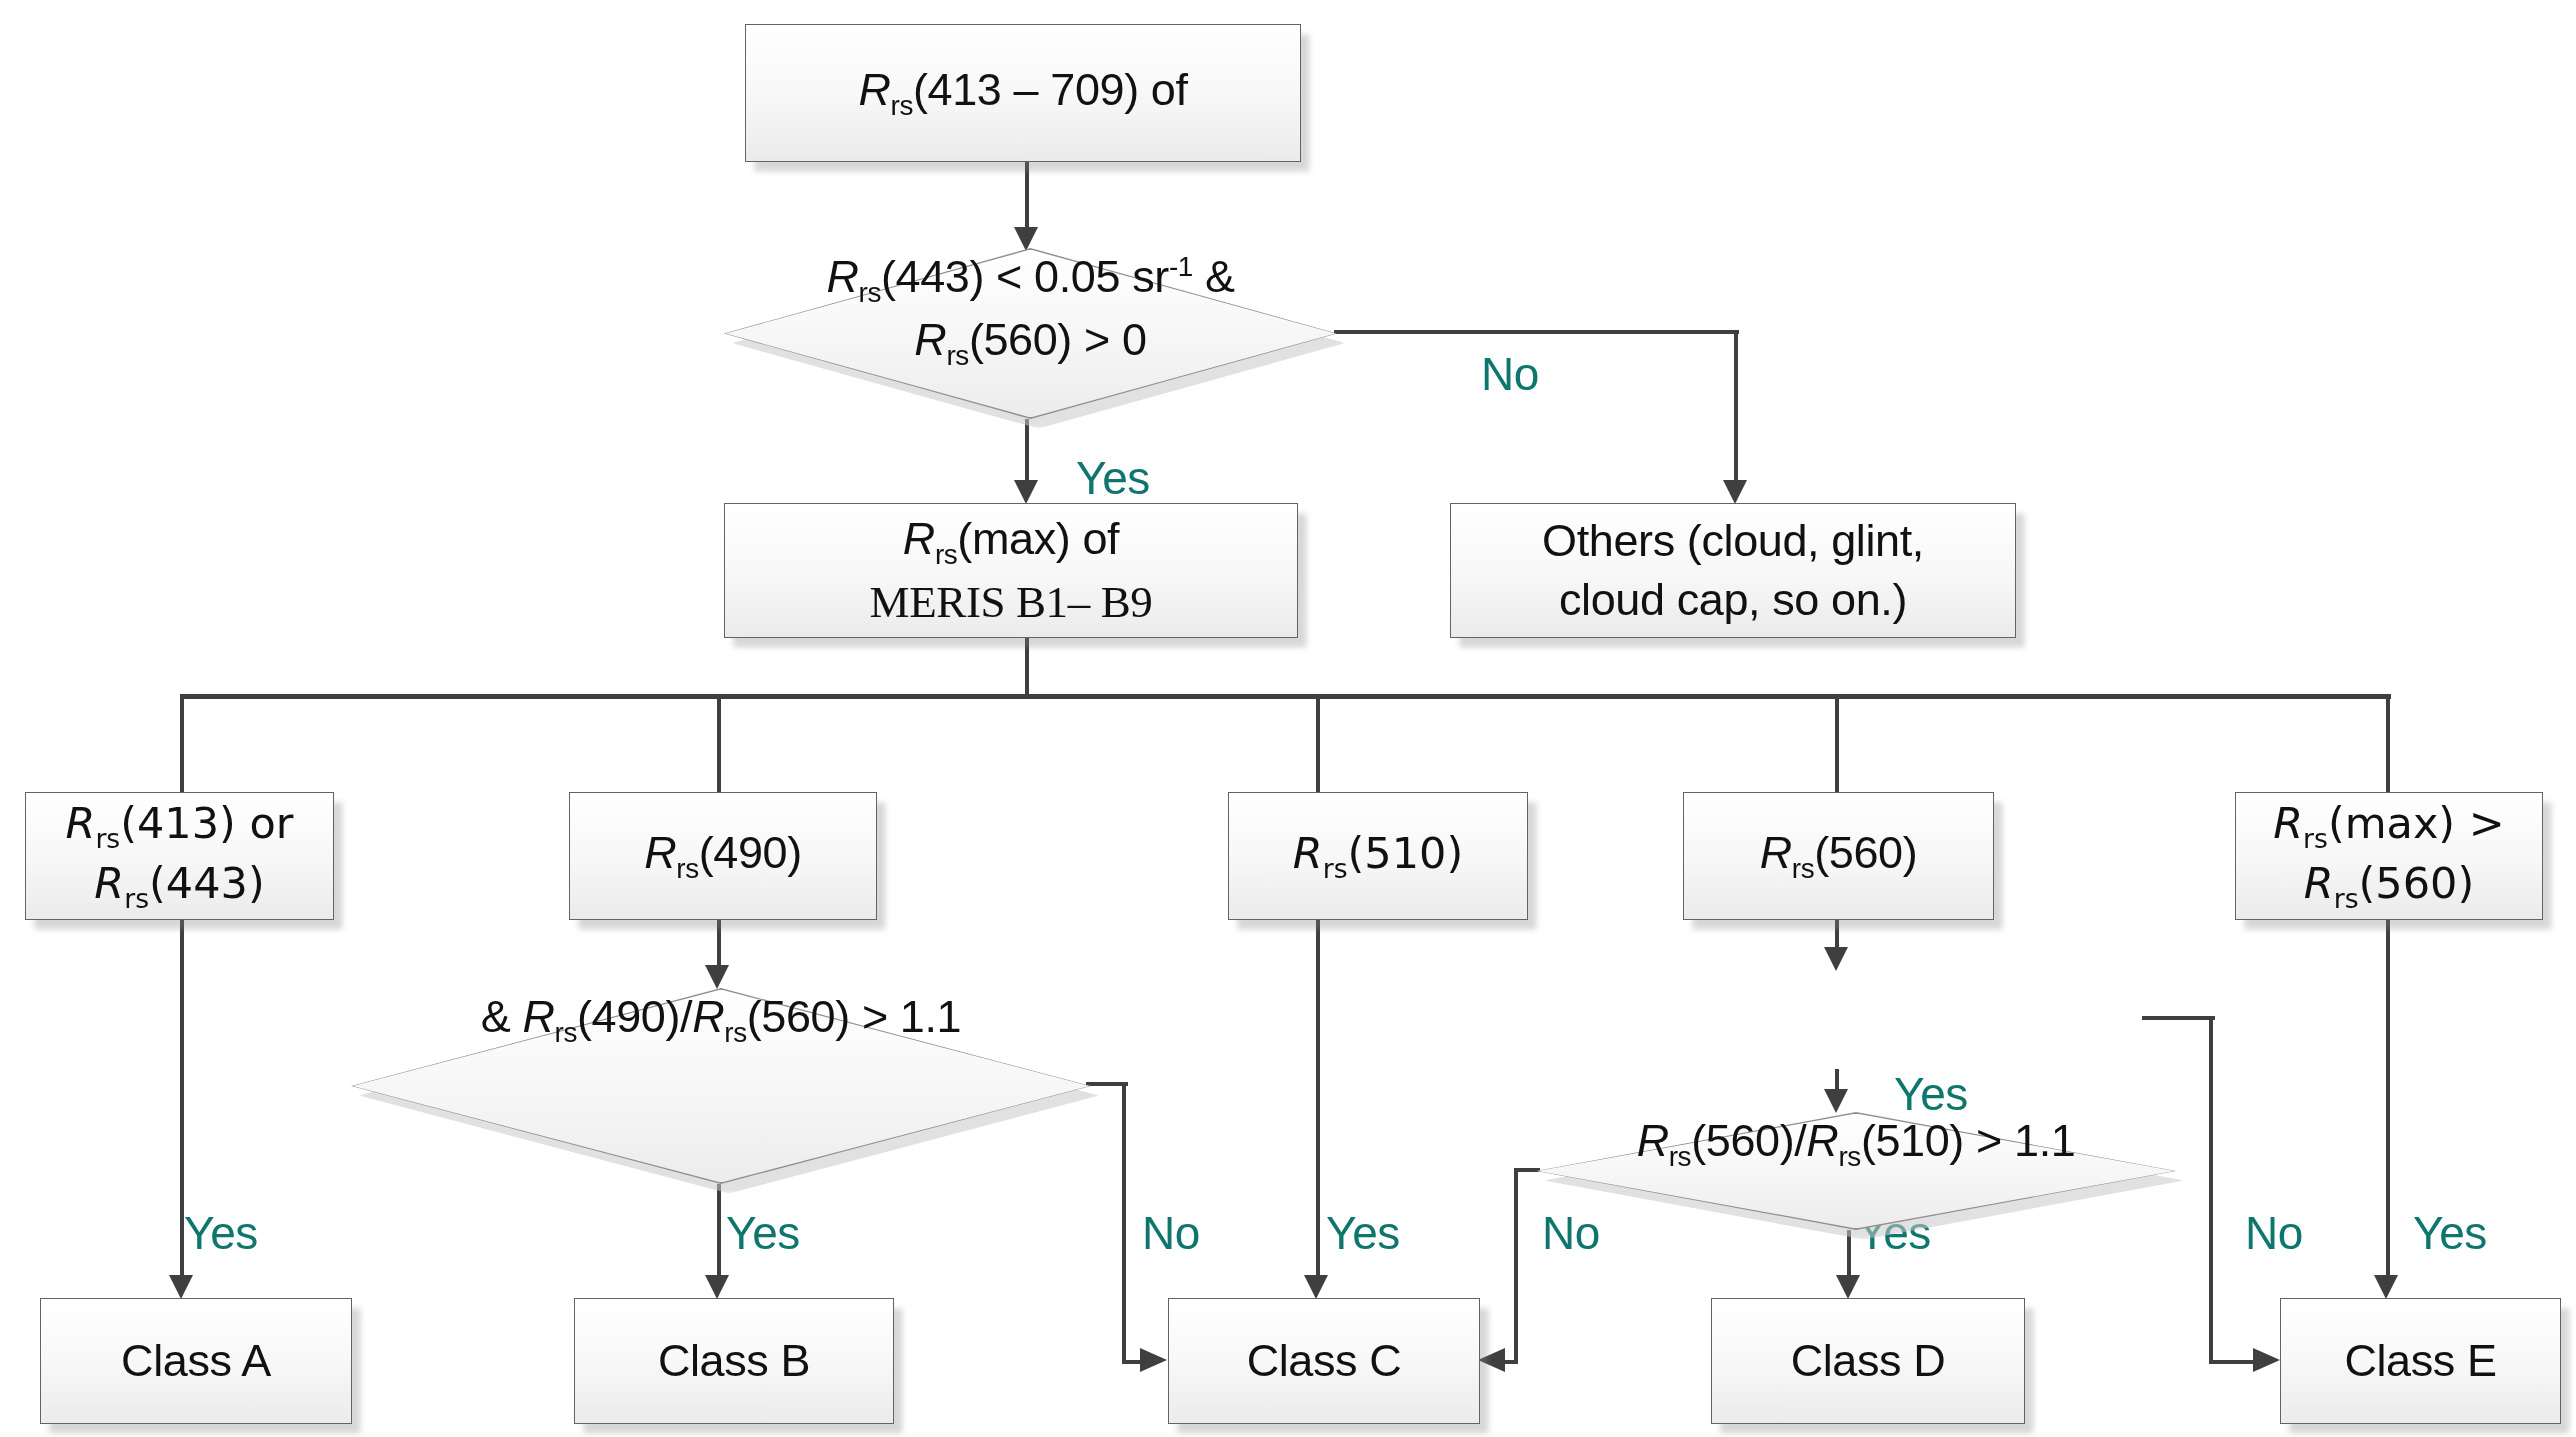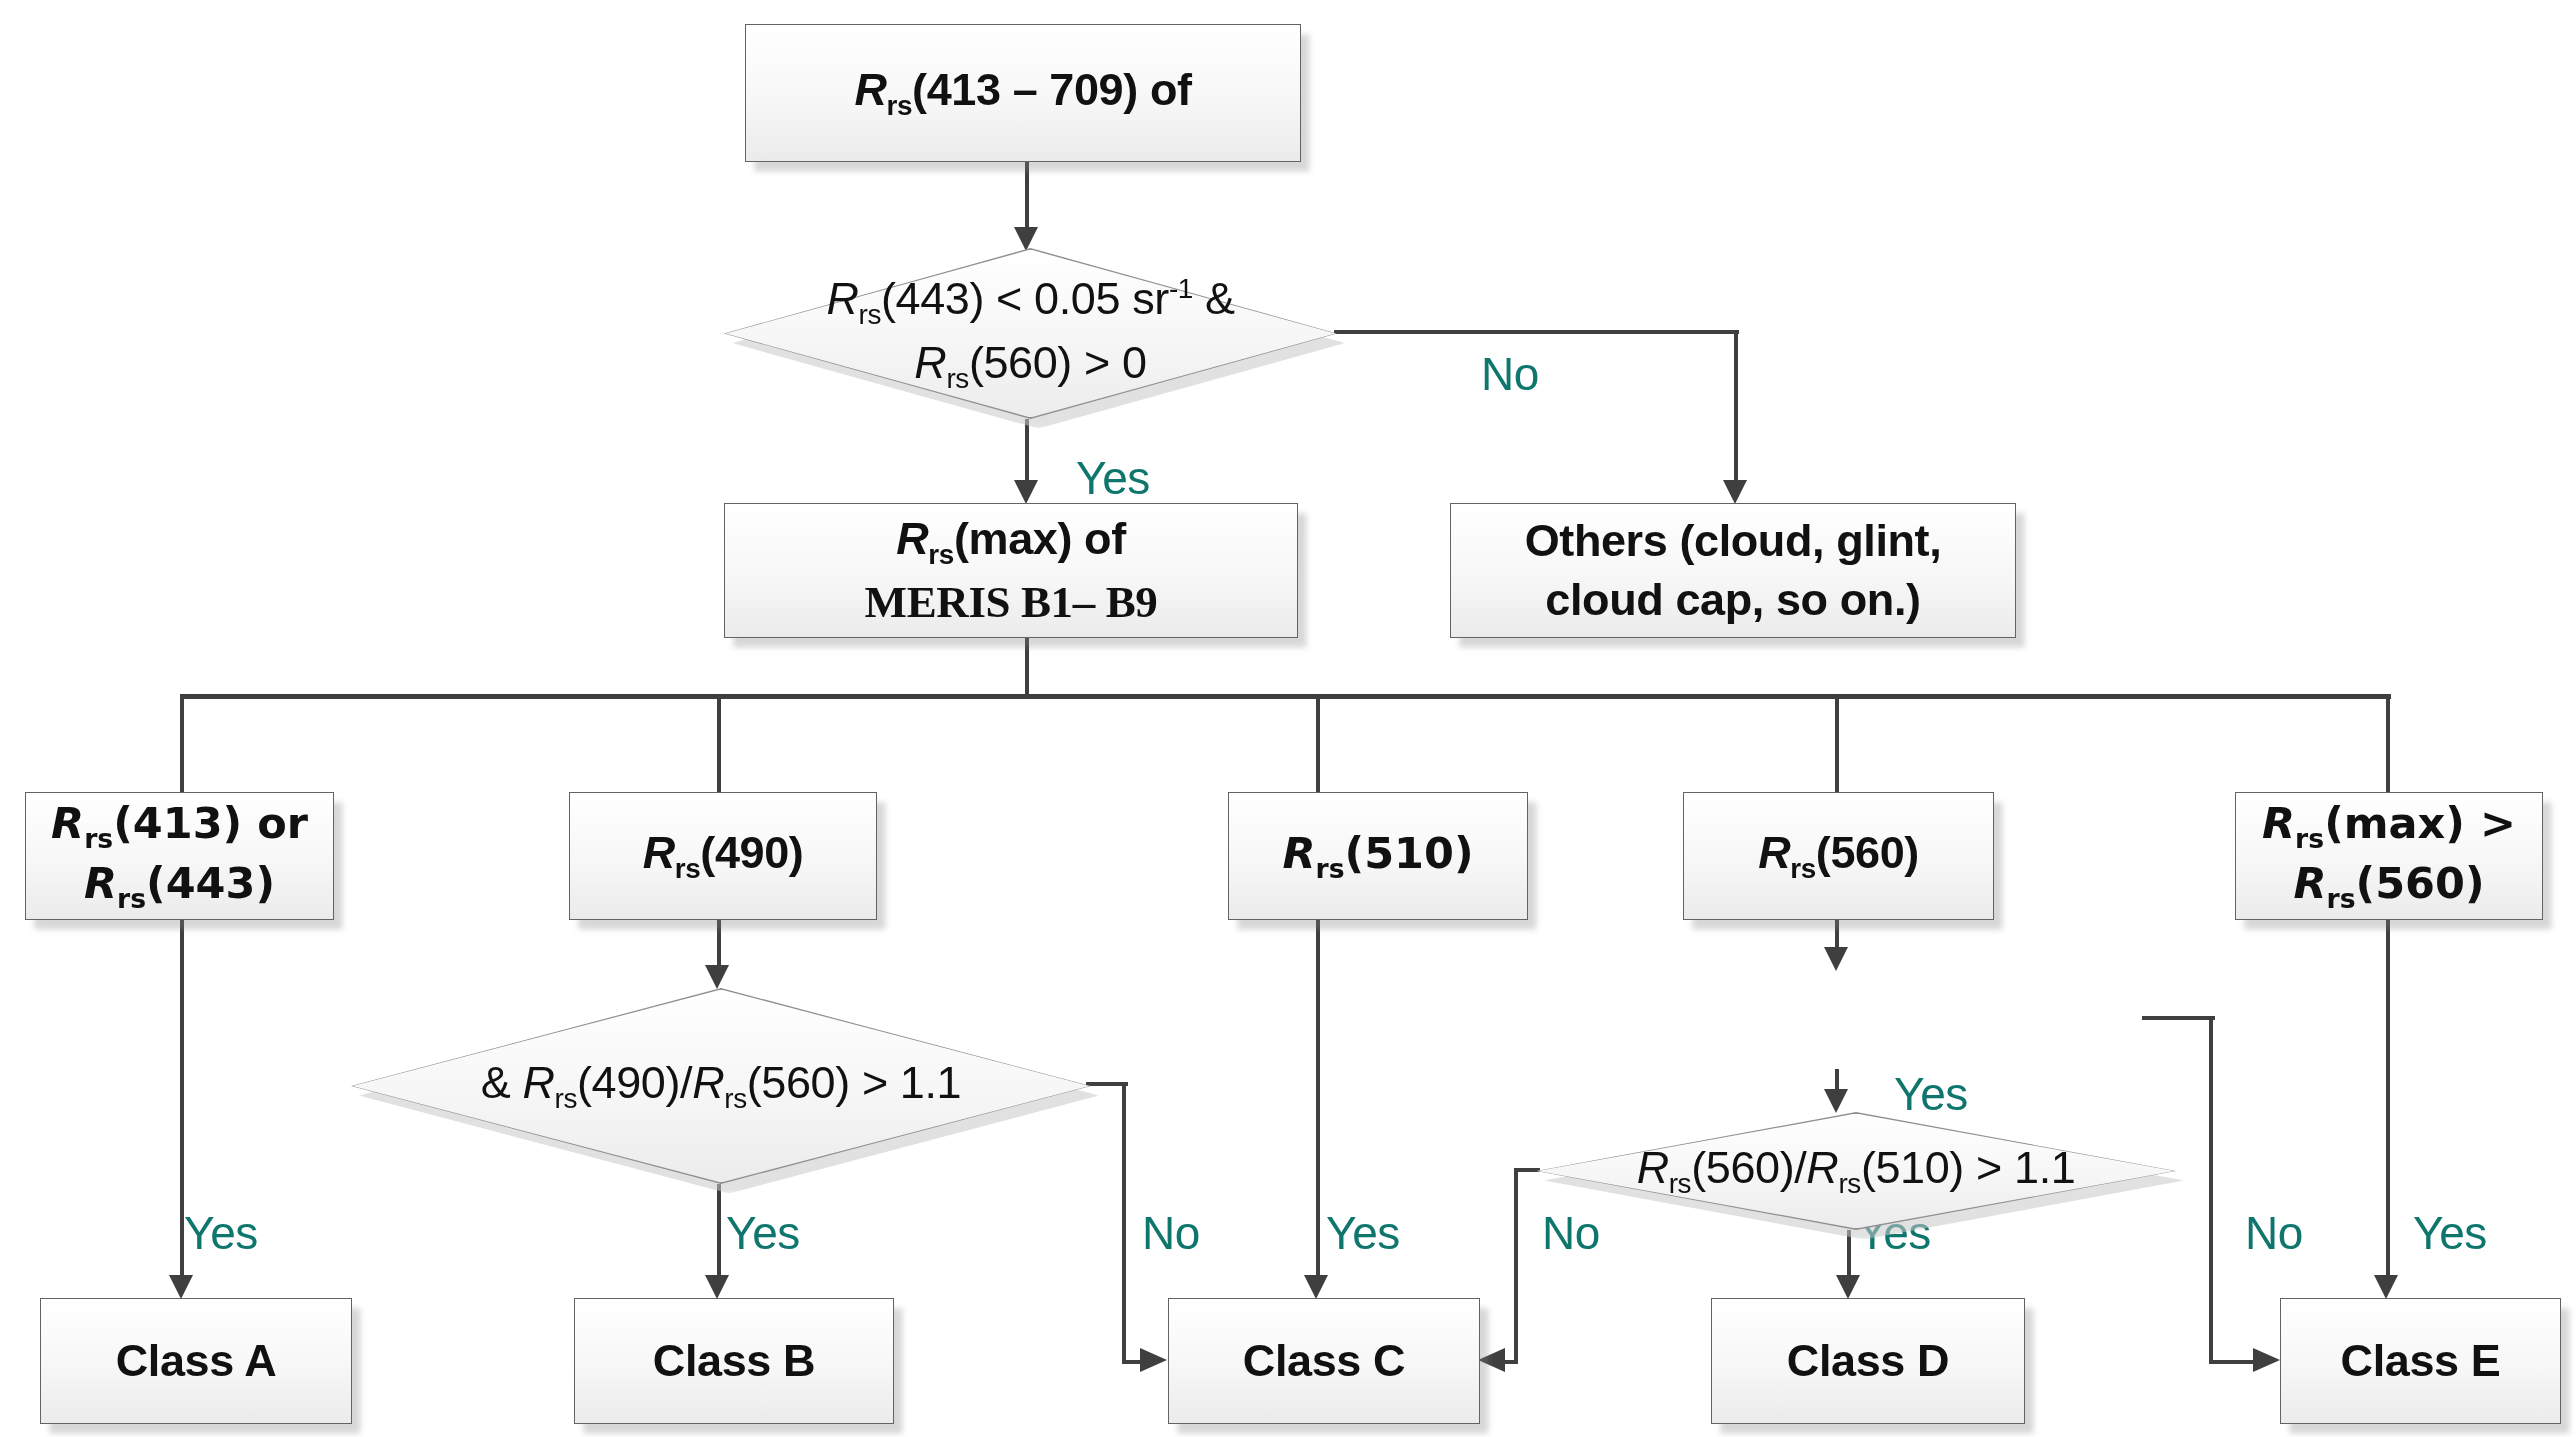--- a/index.html
+++ b/index.html
@@ -2,31 +2,31 @@
 <html style="font-size:12.8px"><head>
 <meta charset="utf-8">
 <style>
   html,body{margin:0;padding:0;background:#ffffff;}
   #canvas{position:relative;width:2576px;height:1438px;background:#ffffff;overflow:hidden;
           font-family:"Liberation Sans",sans-serif;color:#111;}
   
   .box{position:absolute;display:flex;flex-direction:column;align-items:center;justify-content:center;
        border:1.6px solid #636363;background:linear-gradient(180deg,#ffffff 0%,#f7f7f7 55%,#ebebeb 100%);
        box-shadow:8.8px 9.6px 5.6px rgba(130,130,130,0.32);
-       font-size:45px;line-height:1.3;text-align:center;letter-spacing:-0.4px;font-weight:bold;}
+       font-size:45px;line-height:1.3;text-align:center;letter-spacing:-0.4px;}
   .wide{font-family:"DejaVu Sans",sans-serif;letter-spacing:0;font-size:43px;}
   .serif{font-family:"Liberation Serif",serif;}
   
   .dia{position:absolute;}
   .dia .shadow,.dia .edge,.dia .fill{position:absolute;
        clip-path:polygon(50% 0%,100% 50%,50% 100%,0% 50%);}
   .dia .shadow{inset:0;transform:translate(8px,9.6px);background:#c9c9c9;opacity:.55;filter:blur(2.4px);}
   .dia .edge{inset:0;background:#8f8f8f;}
   .dia .fill{inset:1.6px;background:linear-gradient(180deg,#ffffff 0%,#f6f6f6 55%,#ececec 100%);}
-  .dia .txt{position:absolute;inset:0;display:flex;flex-direction:column;align-items:center;justify-content:center;
+  .dia .txt{position:absolute;inset:0;display:flex;flex-direction:column;align-items:center;
        font-size:45px;line-height:1.3;text-align:center;letter-spacing:-0.4px;}
   
   .ln{position:absolute;background:#3f3f3f;}
   .arr{position:absolute;width:0;height:0;}
   .arr.down{border-left:12.8px solid transparent;border-right:12.8px solid transparent;border-top:24px solid #3f3f3f;}
   .arr.right{border-top:12.8px solid transparent;border-bottom:12.8px solid transparent;border-left:27px solid #3f3f3f;}
   .arr.left{border-top:12.8px solid transparent;border-bottom:12.8px solid transparent;border-right:27px solid #3f3f3f;}
   
   .lbl{position:absolute;transform:translate(-50%,-50%);font-size:46px;color:#0f766e;letter-spacing:-0.4px;}
   sub{font-size:0.62em;}

